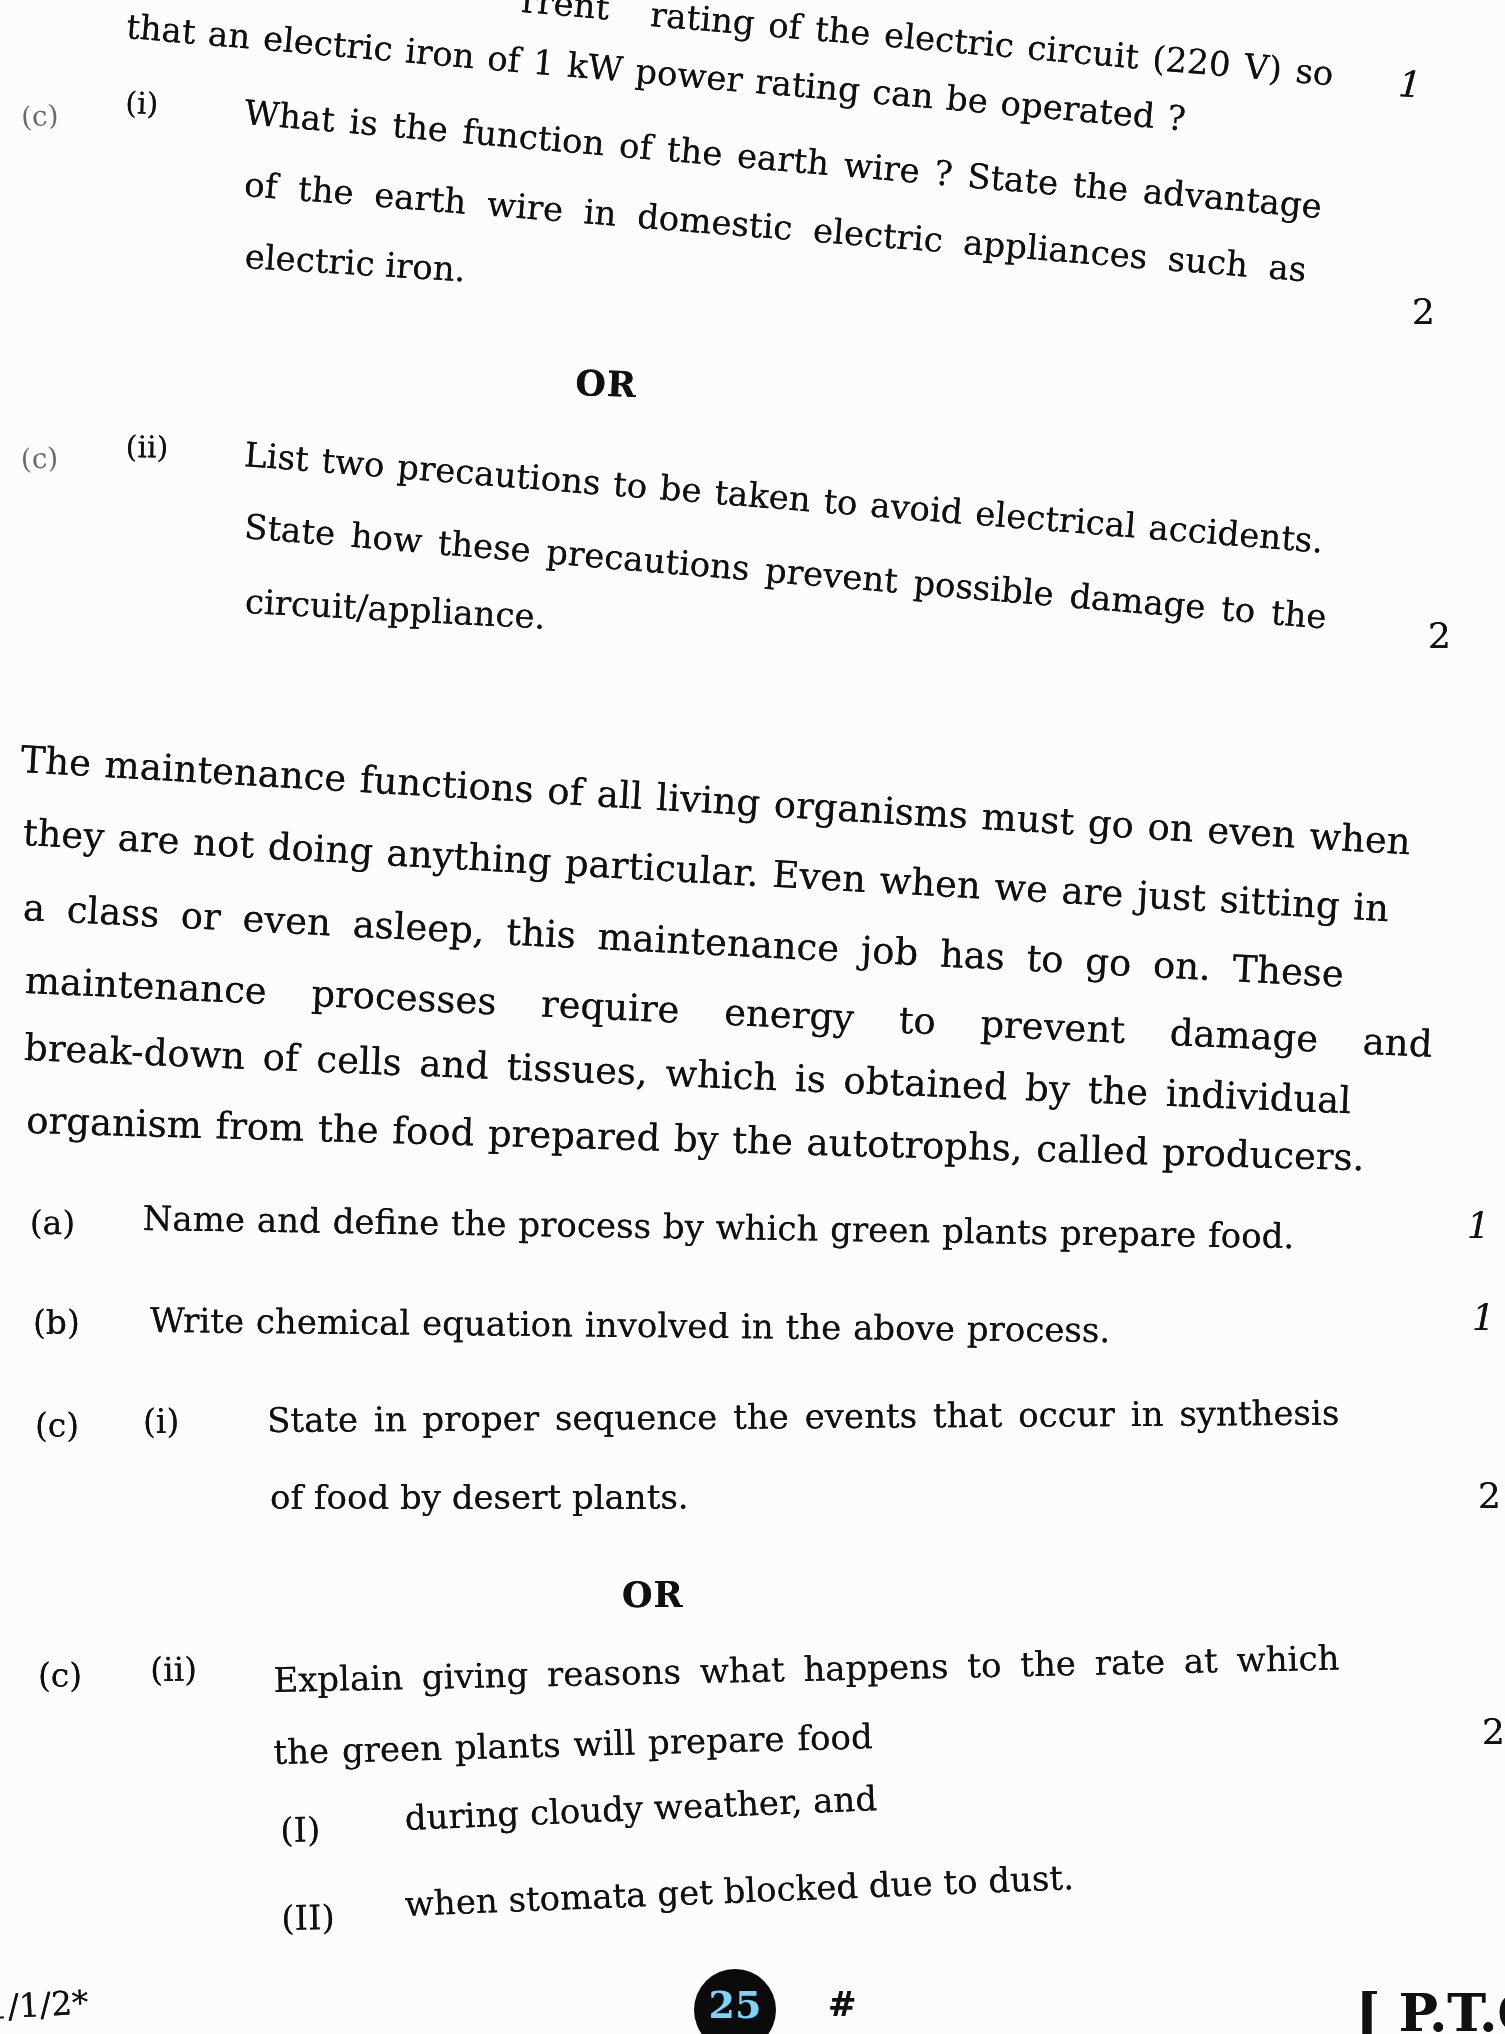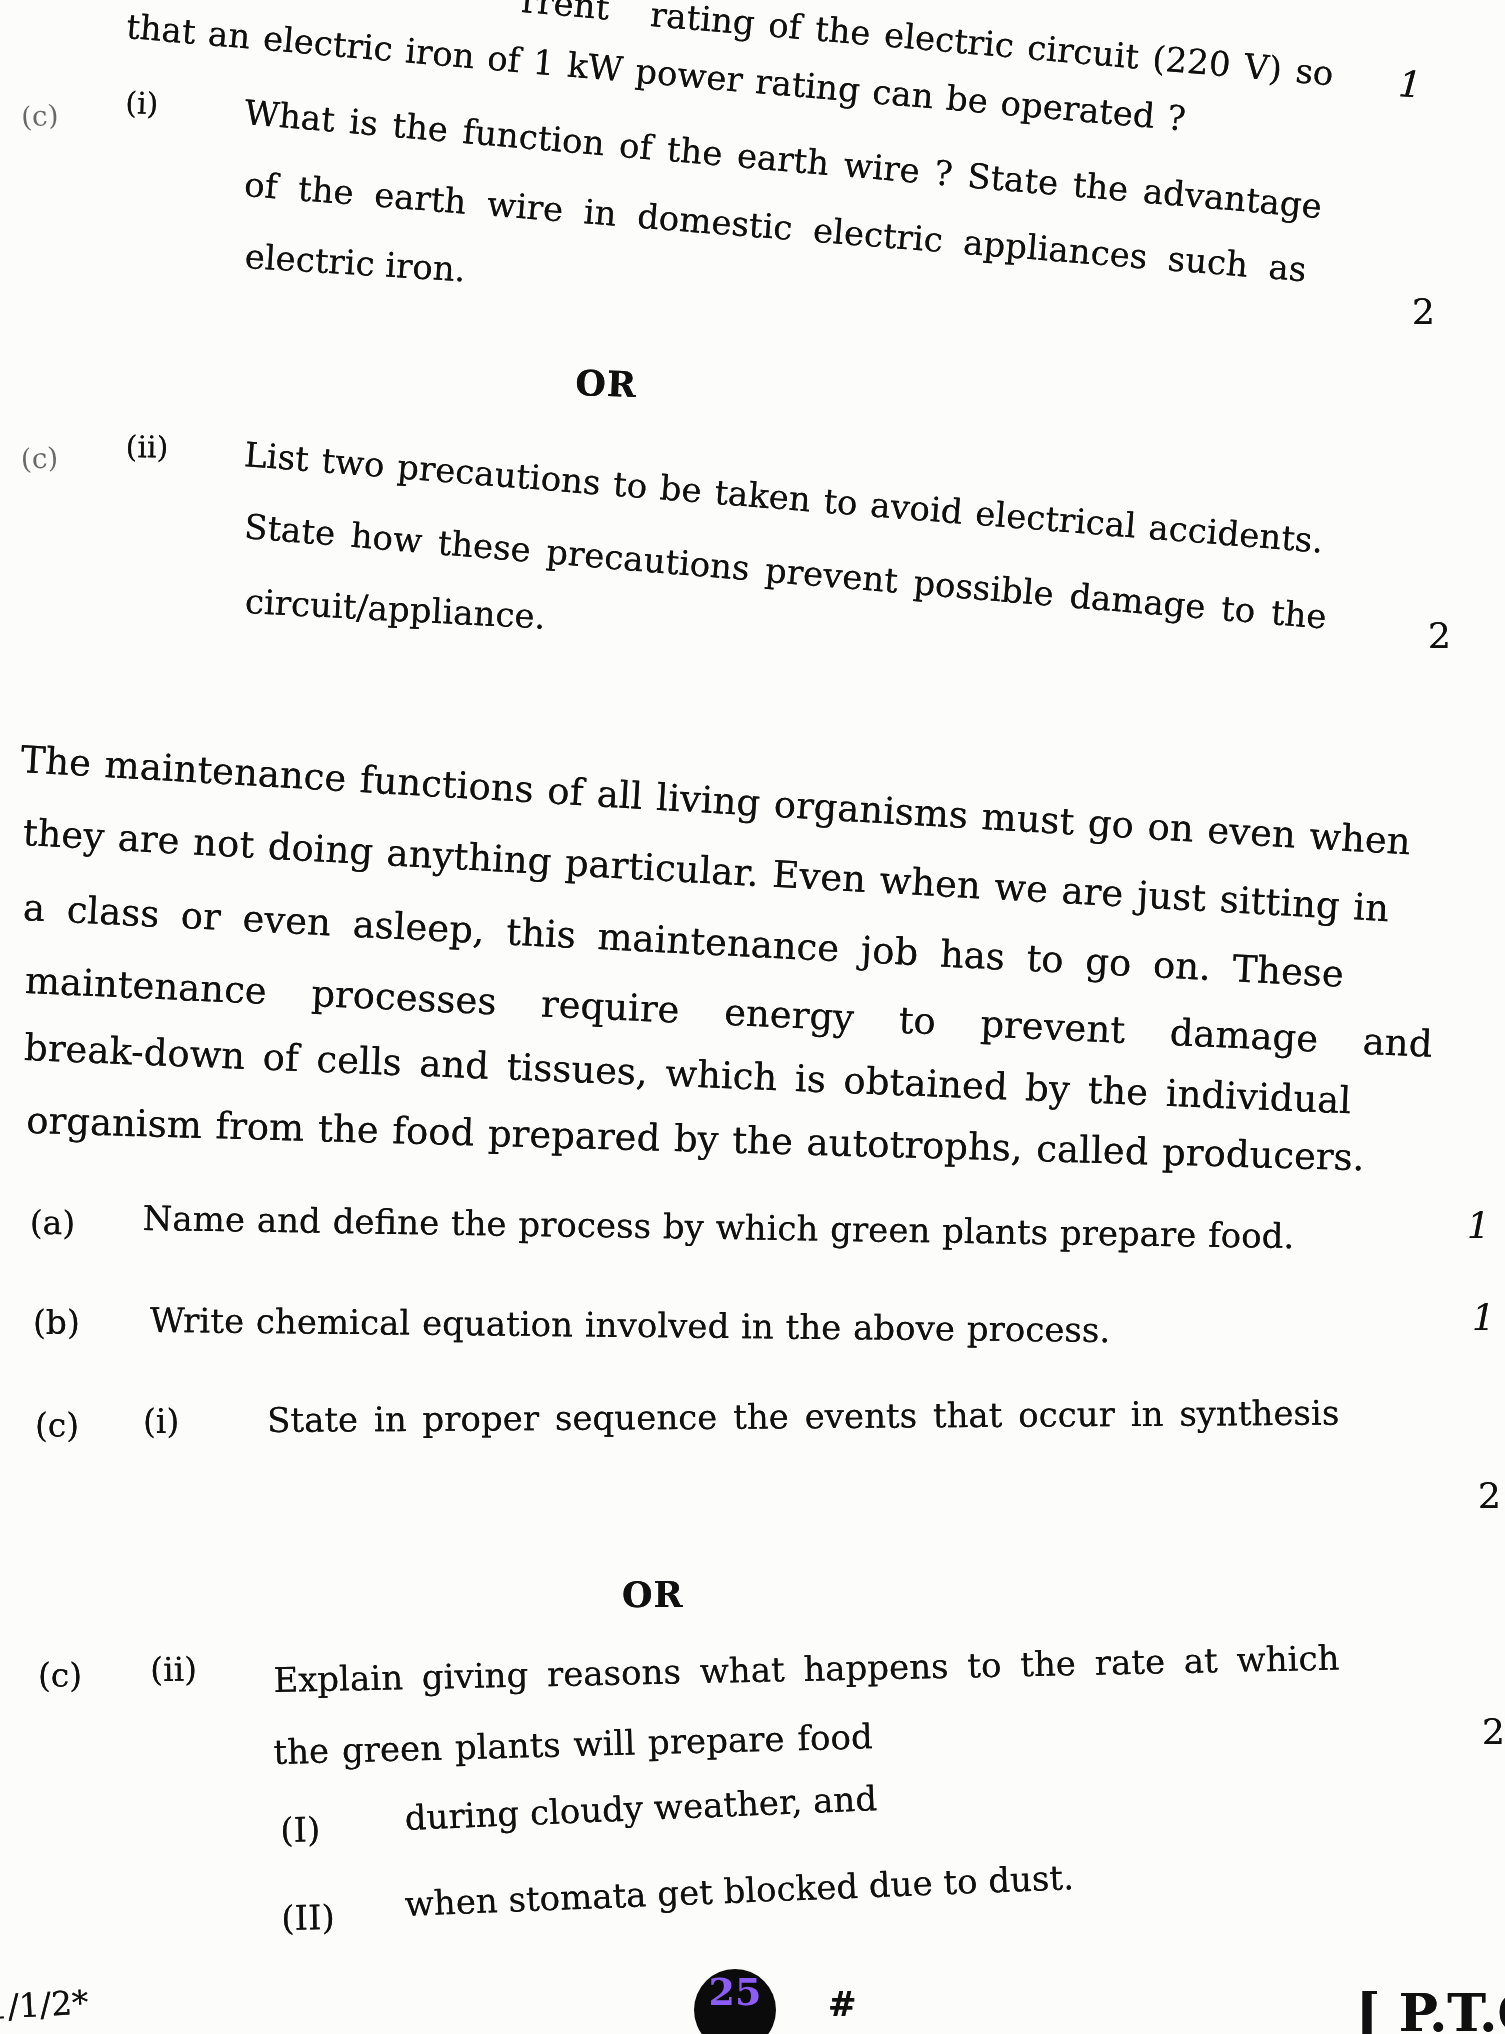--- a/index.html
+++ b/index.html
@@ -24,24 +24,24 @@
   .bold{font-weight:bold;}
   .page-circle{
     position:absolute;
     left:694px;top:1969px;
     width:82px;height:82px;
     background:#0b0b0b;
     border-radius:50%;
     display:flex;align-items:flex-start;justify-content:center;
   }
   .page-circle span{
-    color:#8b5cf6;
+    color:#7dd3fc;
     font-family:"DejaVu Serif", serif;
     font-size:38px;font-weight:bold;
-    margin-top:0;
+    margin-top:13px;
     text-shadow:none;
   }
 </style>
 </head>
 <body>
 
 <div id="page">
 
   <div class="ln" style="left:523px;top:-18px;font-size:34px;transform:rotate(5deg);">rrent</div>
   <div class="ln" style="left:652px;top:-4px;font-size:34px;transform:rotate(5deg);word-spacing:3px;">rating of the electric circuit (220 V) so</div>
@@ -75,20 +75,21 @@
   <div class="ln" style="left:143px;top:1200px;font-size:34px;transform:rotate(0.9deg);word-spacing:1px;">Name and define the process by which green plants prepare food.</div>
   <div class="ln mark-i" style="left:1467px;top:1206px;font-size:36px;">1</div>
 
   <div class="ln" style="left:33px;top:1305px;font-size:33px;">(b)</div>
   <div class="ln" style="left:150px;top:1302px;font-size:34px;transform:rotate(0.6deg);word-spacing:1px;">Write chemical equation involved in the above process.</div>
   <div class="ln mark-i" style="left:1472px;top:1298px;font-size:36px;">1</div>
 
   <div class="ln" style="left:35px;top:1408px;font-size:33px;">(c)</div>
   <div class="ln" style="left:143px;top:1404px;font-size:33px;">(i)</div>
   <div class="ln" style="left:267px;top:1402px;font-size:34px;transform:rotate(-0.4deg);word-spacing:5px;">State in proper sequence the events that occur in synthesis</div>
+  <div class="ln" style="left:270px;top:1479px;font-size:34px;">of food by desert plants.</div>
   <div class="ln" style="left:1478px;top:1476px;font-size:36px;">2</div>
 
   <div class="ln bold" style="left:622px;top:1576px;font-size:35px;letter-spacing:1px;">OR</div>
 
   <div class="ln" style="left:38px;top:1658px;font-size:33px;">(c)</div>
   <div class="ln" style="left:150px;top:1652px;font-size:33px;transform:rotate(-0.5deg);">(ii)</div>
   <div class="ln" style="left:273px;top:1662px;font-size:34px;transform:rotate(-1.2deg);word-spacing:8px;">Explain giving reasons what happens to the rate at which</div>
   <div class="ln" style="left:273px;top:1734px;font-size:34px;transform:rotate(-1.5deg);word-spacing:2px;">the green plants will prepare food</div>
   <div class="ln" style="left:1482px;top:1712px;font-size:36px;">2</div>
 

